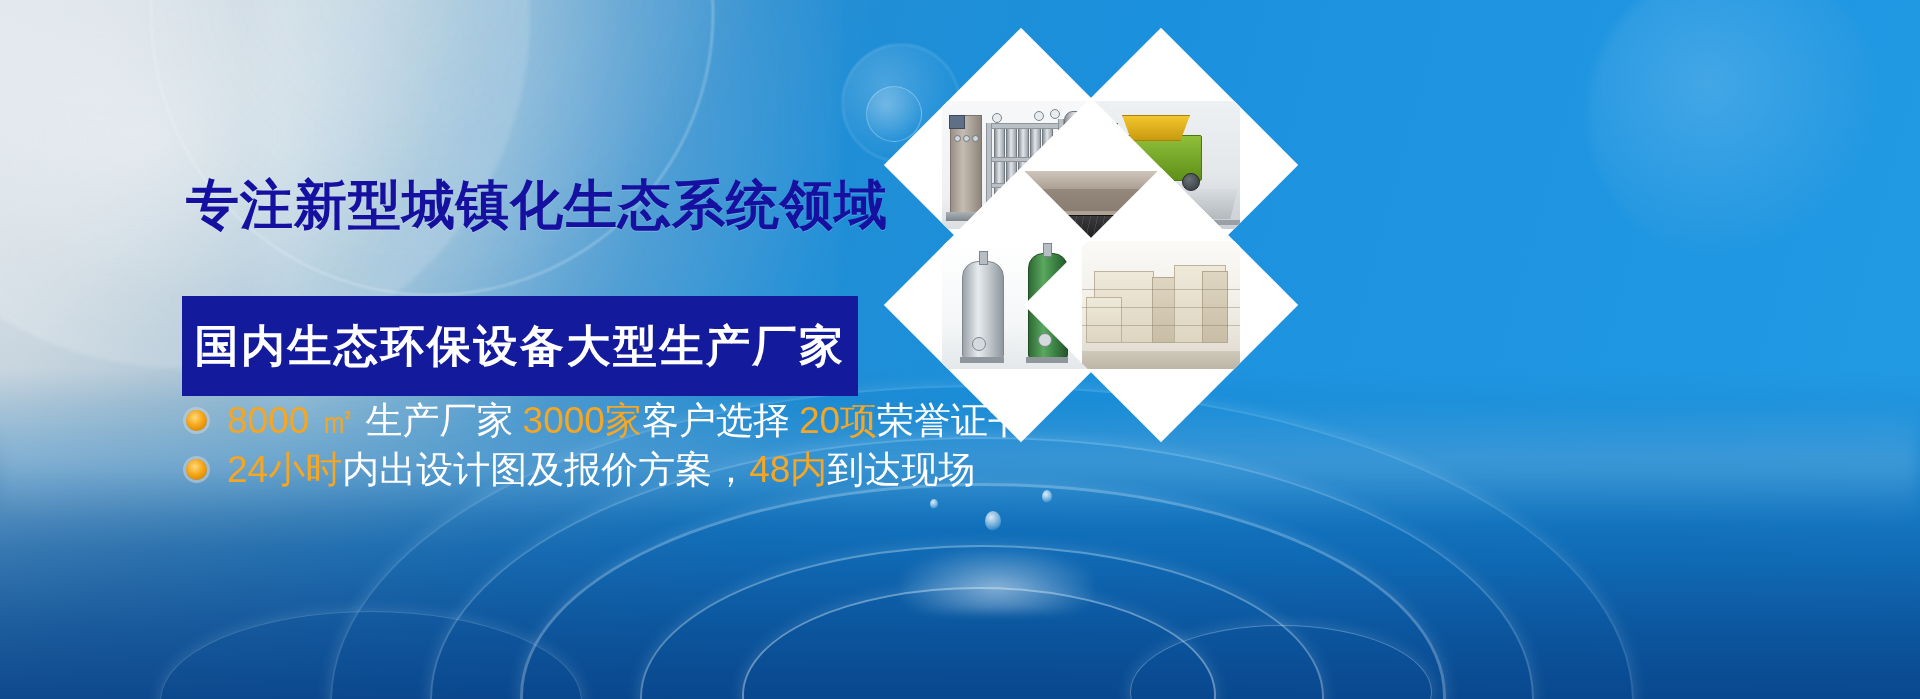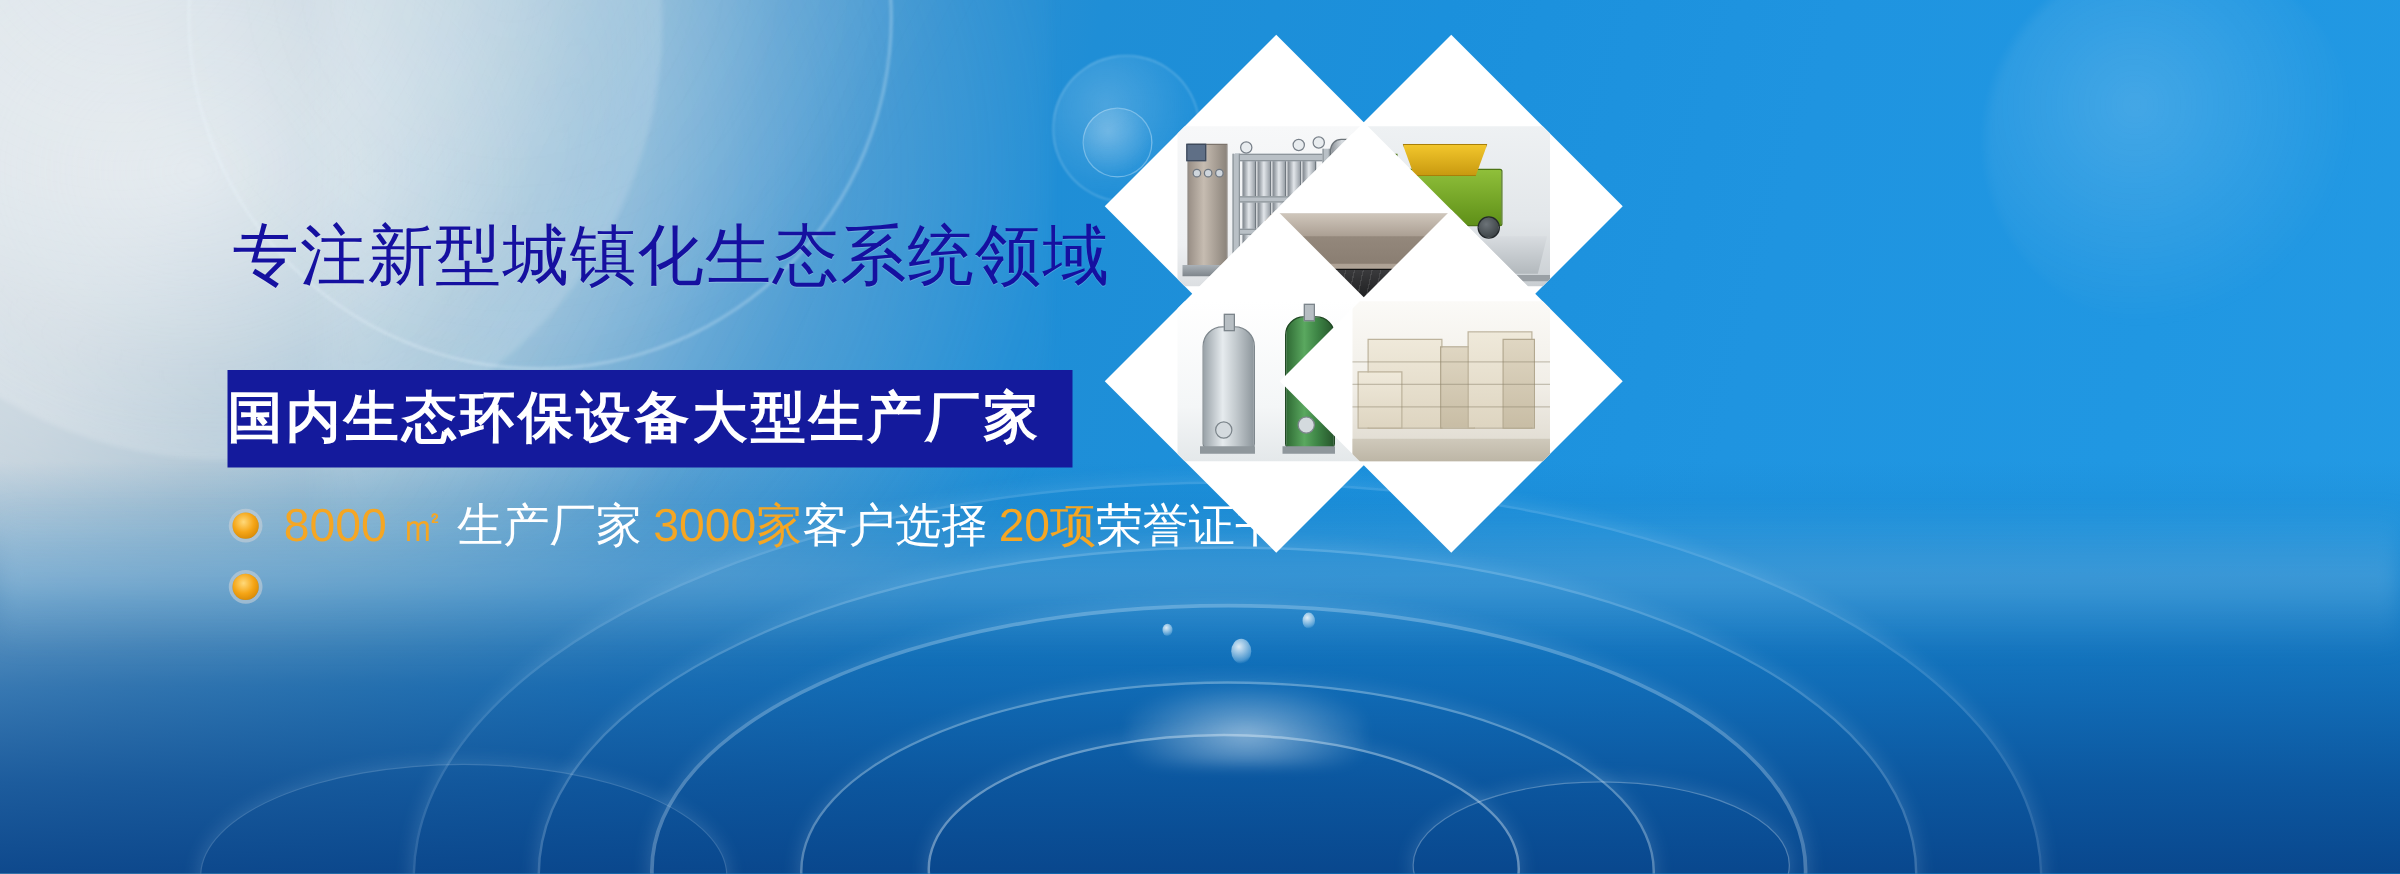--- a/index.html
+++ b/index.html
@@ -115,34 +115,34 @@
   .drop{
     position:absolute;border-radius:50%;
     background:radial-gradient(circle at 38% 32%,rgba(255,255,255,.85),rgba(205,236,255,.30) 66%,rgba(255,255,255,0) 82%);
   }
 
   
   .content{position:absolute;left:0;top:0;width:960px;height:699px;}
 
   .headline{
     position:absolute;left:186px;top:178px;
-    font-size:53px;font-weight:normal;color:#1510a0;
+    font-size:53px;font-weight:bold;color:#1510a0;
     letter-spacing:1px;line-height:1;white-space:nowrap;
     text-shadow:0 1px 0 rgba(255,255,255,.20);
   }
   .subhead{
     position:absolute;left:196px;top:249px;
     font-size:31px;font-weight:normal;color:#2420b0;
     letter-spacing:3.2px;white-space:nowrap;line-height:1;
   }
 
   .ribbon{
-    position:absolute;left:182px;top:296px;width:676px;height:78px;
+    position:absolute;left:182px;top:296px;width:676px;height:100px;
     background:#141a9c;
-    display:flex;align-items:center;justify-content:flex-start;
+    display:flex;align-items:center;justify-content:center;
   }
   .ribbon-text{
     font-size:44px;font-weight:bold;color:#ffffff;letter-spacing:2.5px;
     white-space:nowrap;line-height:1;
   }
 
   .bullets{position:absolute;left:186px;top:396px;}
   .bullet-row{
     display:flex;align-items:center;height:49px;white-space:nowrap;
   }
@@ -291,20 +291,23 @@
 
       <div class="bullet-row">
         <span class="bullet-dot"></span>
         <span class="btxt">
           <span class="o">8000 ㎡</span><span class="sp"></span><span class="w">生产厂家</span><span class="sp"></span><span class="o">3000家</span><span class="w">客户选择</span><span class="sp"></span><span class="o">20项</span><span class="w">荣誉证书</span>
         </span>
       </div>
 
       <div class="bullet-row">
         <span class="bullet-dot"></span>
+        <span class="btxt">
+          <span class="o">24小时</span><span class="w">内出设计图及报价方案，</span><span class="o">48内</span><span class="w">到达现场</span>
+        </span>
       </div>
 
     </div>
   </div>
 
   <div class="collage">
 
     <div class="dia d-tl">
       <div class="inner">
         <div class="photo p1">

